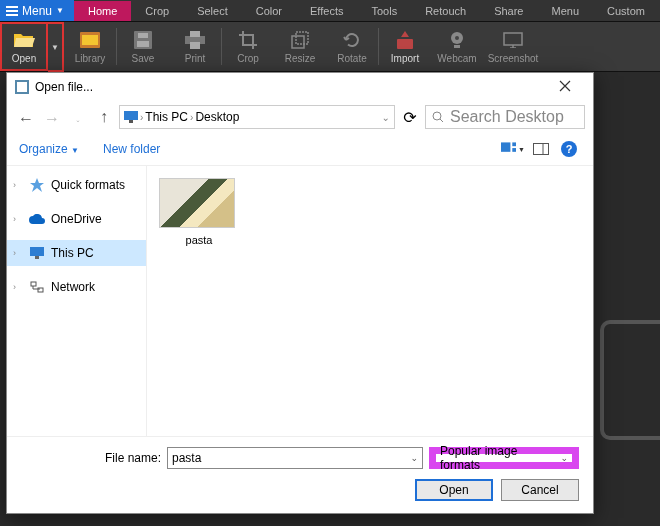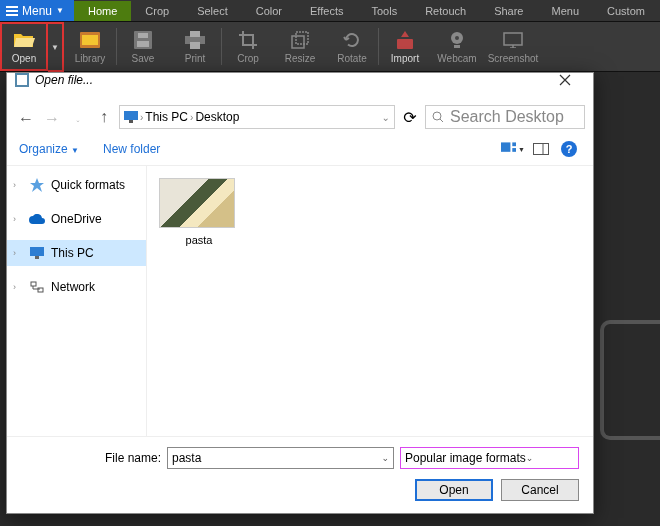--- a/index.html
+++ b/index.html
@@ -3,35 +3,35 @@
 <meta charset="utf-8">
 <style>
   * { box-sizing: border-box; margin: 0; padding: 0; font-family: "Segoe UI", Arial, sans-serif; }
   body { width: 660px; height: 526px; background: #2a2a2a; overflow: hidden; position: relative; }
   
   
   .menubar { background: #333; display: flex; align-items: center; height: 22px; border-bottom: 1px solid #111; }
   .menu-btn { background: #1e6fd6; color: #fff; font-size: 12px; padding: 3px 10px 3px 6px; display: flex; align-items: center; gap: 4px; height: 100%; }
   .menu-btn svg { fill: #fff; }
   .tab { color: #bbb; font-size: 11px; padding: 4px 14px; cursor: pointer; }
-  .tab.active { background: #4d7c0f; color: #fff; }
+  .tab.active { background: #be185d; color: #fff; }
   
   .ribbon { background: #3a3a3a; display: flex; border-bottom: 1px solid #111; height: 50px; }
   .rbtn { display: flex; flex-direction: column; align-items: center; justify-content: center; color: #999; font-size: 10px; width: 52px; cursor: pointer; gap: 2px; }
   .rbtn.hl { border: 2px solid #d33; }
   .rbtn .ricon { width: 22px; height: 22px; display: flex; align-items: center; justify-content: center; }
   .rbtn.small { width: 60px; }
   .rbtn-open { width: 48px; }
   .dropdown-arrow { width: 16px; height: 50px; display:flex; align-items:center; justify-content:center; border:2px solid #d33; border-left:none; }
   .hl-group { display:flex; }
   .rsep { width:1px; background:#555; margin:6px 0; }
   
   
   .dialog { position: absolute; left: 6px; top: 72px; width: 588px; height: 442px; background: #fff; border: 1px solid #888; box-shadow: 0 4px 20px rgba(0,0,0,0.5); display: flex; flex-direction: column; }
-  .titlebar { height: 28px; display: flex; padding: 0 8px; font-size: 12px; font-style: italic; }
+  .titlebar { height: 28px; display: flex; align-items: center; padding: 0 8px; font-size: 12px; }
   .titlebar-icon { width: 14px; height: 14px; margin-right: 6px; }
   .titlebar-close { margin-left: auto; width: 40px; text-align: center; font-size: 14px; cursor: pointer; }
   
   .pathrow { display: flex; align-items: center; padding: 4px 8px; gap: 4px; }
   .nav-arrow { width: 22px; height: 22px; display:flex; align-items:center; justify-content:center; color:#555; cursor:pointer; }
   .nav-arrow.disabled { color:#bbb; }
   .addressbar { flex: 1; border: 1px solid #ccc; height: 24px; display: flex; align-items: center; padding: 0 4px; font-size: 12px; gap: 2px; }
   .addr-chev { color:#888; font-size:10px; }
   .refresh { width: 22px; text-align:center; cursor:pointer; }
   .searchbox { width: 160px; border: 1px solid #ccc; height: 24px; display:flex; align-items:center; padding:0 6px; font-size:16px; color:#888; gap:6px; }
@@ -50,21 +50,21 @@
   .files { flex:1; padding: 12px; }
   .file { width: 80px; text-align:center; font-size:11px; cursor:pointer; }
   .thumb { width:76px; height:50px; border:1px solid #ccc; background:#f2f2f2; display:flex; align-items:center; justify-content:center; overflow:hidden; }
   .thumb-inner { width:76px; height:50px; background: linear-gradient(135deg,#e8e4d8 0%,#e8e4d8 40%,#4a5a3a 40%,#4a5a3a 55%,#f4e8c0 55%,#f4e8c0 70%,#d4c088 70%); position:relative; }
   .filelabel { margin-top:6px; }
   
   .footer { border-top:1px solid #eee; padding:10px 14px 12px; font-size:12px; }
   .fn-row { display:flex; align-items:center; gap:6px; }
   .fn-label { width:140px; text-align:right; }
   .fn-input { flex:1; border:1px solid #888; height:22px; padding:0 4px; display:flex; align-items:center; justify-content:space-between; }
-  .fn-filter { width:179px; border:1px solid #d946ef; height:22px; padding:0 4px; display:flex; align-items:center; justify-content:flex-start; }
+  .fn-filter { width:150px; border:7px solid #d946ef; height:22px; padding:0 4px; display:flex; align-items:center; justify-content:flex-start; }
   .btn-row { display:flex; justify-content:flex-end; gap:8px; margin-top:10px; }
   .btn { width:78px; height:22px; border:1px solid #888; background:#e8e8e8; font-size:12px; cursor:pointer; display:flex; align-items:center; justify-content:center; }
   .btn.primary { border:1px solid #1e6fd6; box-shadow: inset 0 0 0 1px #1e6fd6; }
   
   
   .bg-corner { position:absolute; right:0; top:320px; width:60px; height:120px; border:4px solid #555; border-right:none; border-radius: 10px 0 0 10px; }
 </style>
 </head>
 <body>
 

